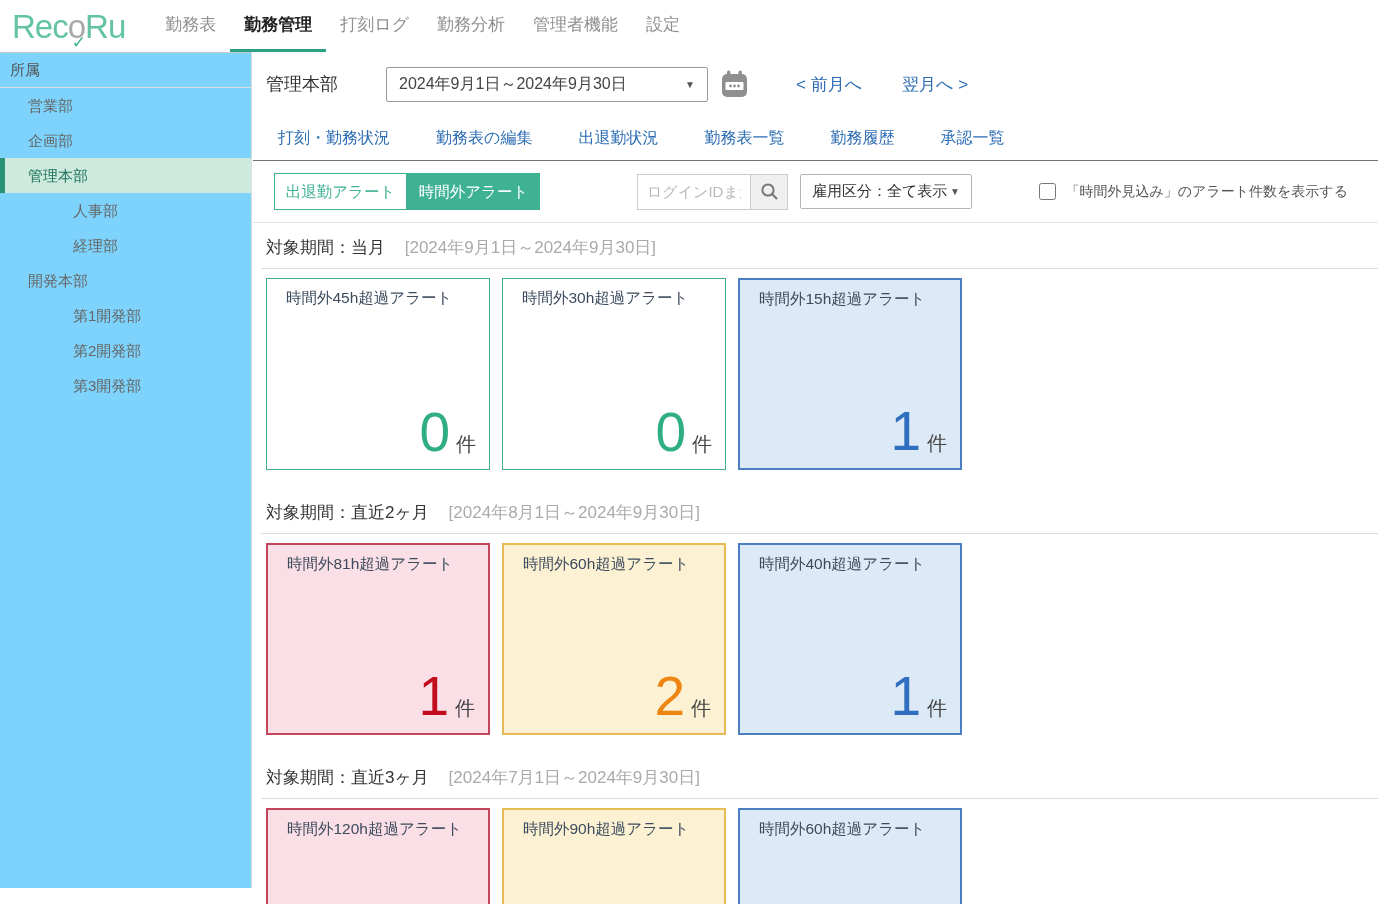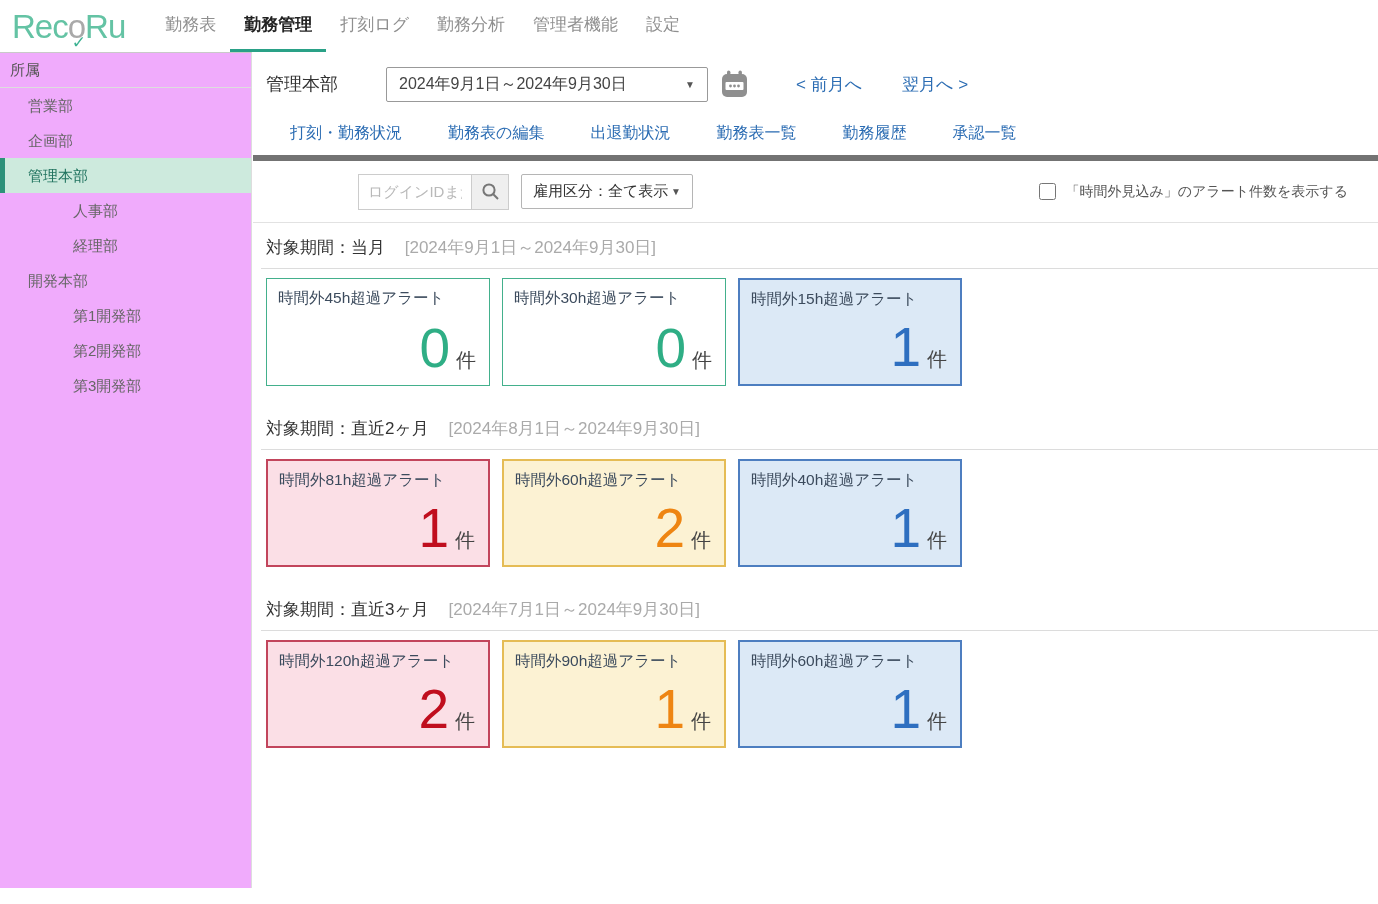--- a/index.html
+++ b/index.html
@@ -8,39 +8,39 @@
   
   .topnav { height:52px; display:flex; align-items:flex-end; padding-left:12px; background:#fff; }
   .logo { font-size:33px; letter-spacing:-1px; color:#64c3a4; margin-right:26px; line-height:50px; font-weight:400; }
   .logo .lg-gray { color:#a9a9a9; position:relative; }
   .logo .lg-check { position:absolute; left:4px; top:10px; font-size:17px; color:#3eb293; font-weight:700; }
   .nav-items { display:flex; height:52px; }
   .nav-item { padding:0 14px; line-height:50px; font-size:17px; color:#8f8f8f; cursor:pointer; white-space:nowrap; }
   .nav-item.active { color:#222; font-weight:700; border-bottom:3px solid #2aa187; }
 
   
-  .sidebar { position:absolute; top:52px; left:0; width:252px; bottom:16px; background:#f0abfc;
+  .sidebar { position:absolute; top:52px; left:0; width:252px; bottom:16px; background:#7dd3fc;
              border-top:1px solid #c9c9c9; border-right:1px solid #ddd; }
   .sidebar-header { padding:8px 0 7px 10px; font-size:15px; color:#555; border-bottom:1px solid #ddd; }
   .sidebar-item { height:35px; line-height:35px; font-size:15px; color:#666; padding-left:28px; cursor:pointer; white-space:nowrap; }
   .sidebar-item.lvl2 { padding-left:61px;margin-left:12px; }
   .sidebar-item.selected { background:#cdeadd; border-left:5px solid #2c9179; padding-left:23px; color:#20735f; }
 
   
   .content { position:absolute; top:52px; left:253px; right:0; bottom:0; background:#fff; overflow:hidden; }
   .head-row { display:flex; align-items:center; height:44px; margin:10px 0 0 13px; }
   .dept-title { font-size:18px; color:#333; margin-right:48px; }
   .date-select { width:322px; height:35px; border:1px solid #999; border-radius:2px; background:#fff;
                  display:flex; align-items:center; padding:0 12px; font-size:16px; color:#444; cursor:pointer;text-align:center; }
   .date-select .arrow { margin-left:auto; font-size:10px; color:#555; }
   .cal-icon { margin-left:13px; cursor:pointer; display:flex; }
   .month-links { display:flex; gap:40px; margin-left:48px; }
   .month-link { color:#2b6cb3; font-size:17px; cursor:pointer; white-space:nowrap; }
 
-  .tabs-row { display:flex; align-items:flex-end; border-bottom:6px solid #737373; margin-top:7px; height:48px; padding-left:14px; }
+  .tabs-row { display:flex; align-items:flex-start; border-bottom:1px solid #737373; margin-top:7px; height:48px; padding-left:2px; }
   .tab { padding:0 23px; font-size:16px; color:#2b6cb3; height:47px; line-height:50px; cursor:pointer; white-space:nowrap; }
   .tab.active { color:#444; background:#fff; border:1px solid #ccc; border-bottom:none; border-top:2px solid #3c9a84;
                 margin-bottom:-1px; height:50px; line-height:50px; padding:0 29px; }
 
   .filter-row { display:flex; align-items:center; height:62px; padding-left:8px; border-bottom:1px solid #e2e2e2; }
   .toggle-group { display:flex; margin-left:13px; }
   .toggle { width:133px; height:37px; line-height:35px; text-align:center; font-size:15.5px; cursor:pointer; }
   .toggle.off { color:#3eb293; background:#fff; border:1px solid #3eb293; }
   .toggle.on  { color:#fff; background:#3eb293; border:1px solid #3eb293; }
   .search-wrap { display:flex; margin-left:97px; }
@@ -53,21 +53,21 @@
   .chk-wrap { margin-left:auto; margin-right:30px; display:flex; align-items:center; }
   .chk-wrap input { width:17px; height:17px; margin-right:9px; cursor:pointer; }
   .chk-label { font-size:14px; color:#555; white-space:nowrap; }
 
   .sections { padding:13px 0 0 8px; }
   .section { margin-bottom:31px; }
   .section-header { padding:0 0 9px 5px; border-bottom:1px solid #dcdcdc; font-size:17px; }
   .section-title { color:#333; }
   .section-range { color:#aaa; margin-left:15px; }
   .cards { display:flex; gap:12px; margin-top:9px; padding-left:5px; }
-  .card { width:224px; height:108px; position:relative; padding:9px 11px; cursor:pointer; }
+  .card { width:224px; height:192px; position:relative; padding:9px 19px; cursor:pointer; }
   .card-title { font-size:15.5px; color:#3c4b5d; }
   .card-count-wrap { position:absolute; right:13px; bottom:9px; display:flex; align-items:baseline; }
   .card-count { font-size:55px; line-height:1; }
   .card-unit { font-size:20px; color:#444; margin-left:6px; }
   .card--teal   { background:#fff;     border:1px solid #43b08c; }
   .card--teal   .card-count { color:#2fae85; }
   .card--blue   { background:#dce9f6;  border:2px solid #4d7ec0; }
   .card--blue   .card-count { color:#2e6fc0; }
   .card--red    { background:#fbdfe6;  border:2px solid #c2455c; }
   .card--red    .card-count { color:#c00e1e; }
@@ -130,20 +130,24 @@
   <div class="tabs-row">
     <div class="tab">打刻・勤務状況</div>
     <div class="tab">勤務表の編集</div>
     <div class="tab">出退勤状況</div>
     <div class="tab">勤務表一覧</div>
     <div class="tab">勤務履歴</div>
     <div class="tab">承認一覧</div>
   </div>
 
   <div class="filter-row">
+    <div class="toggle-group">
+      <div class="toggle off">出退勤アラート</div>
+      <div class="toggle on">時間外アラート</div>
+    </div>
     <div class="search-wrap">
       <input class="search-input" type="text" placeholder="ログインIDまたは名前" style="">
       <div class="search-btn">
         <svg width="19" height="19" viewBox="0 0 19 19">
           <circle cx="8" cy="8" r="5.6" fill="none" stroke="#777" stroke-width="2"></circle>
           <line x1="12.3" y1="12.3" x2="17" y2="17" stroke="#777" stroke-width="2"></line>
         </svg>
       </div>
     </div>
     <div class="emp-select">

